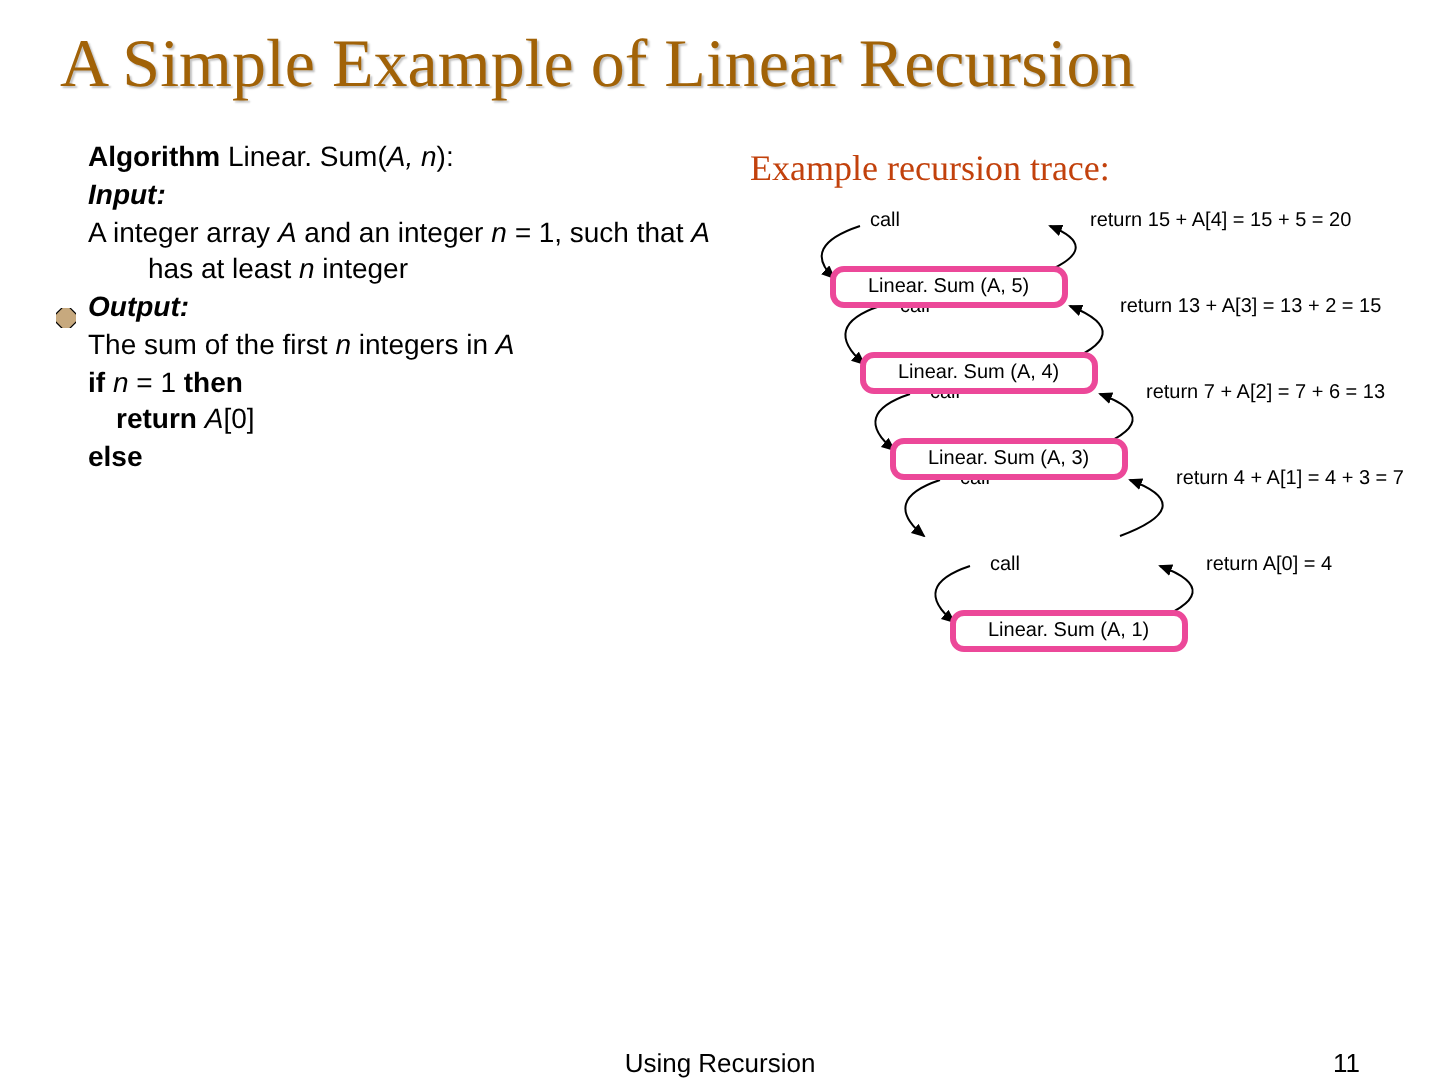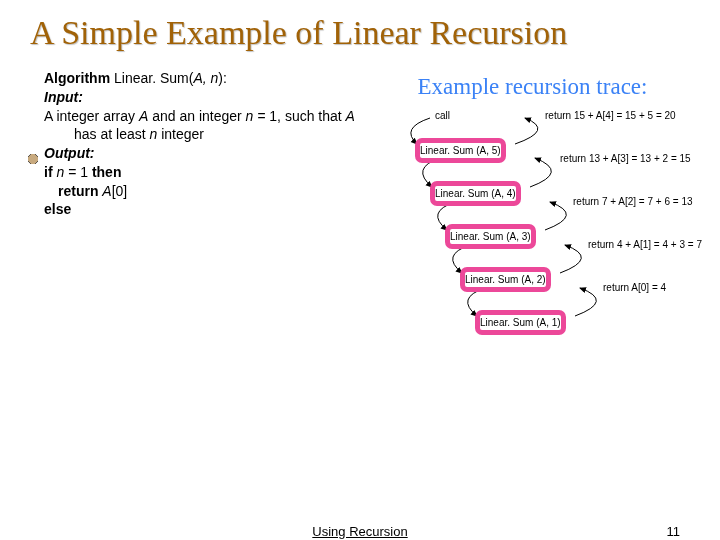--- a/index.html
+++ b/index.html
@@ -46,40 +46,39 @@
   .col-left .bi { font-weight: bold; font-style: italic; margin-top: 28px; }
   .ind2 { margin-left: 28px; }
   .col-left .sub { padding-left: 30px; text-indent: -30px; margin-left: 14px; }
 
   .col-right {
     flex: 1;
     position: relative;
   }
   .trace-title {
     font-family: "Times New Roman", Times, serif;
-    font-size: 23px;
-    color: #3b82f6;
+    font-size: 18px;
+    color: #c2410c;
     margin-top: 4px;
     margin-bottom: 10px;
-    text-align: center;
   }
   .trace {
     position: relative;
     height: 260px;
     font-family: Arial, sans-serif;
     font-size: 10px;
     color: #000;
     text-decoration: underline;
   }
   .box {
     position: absolute;
-    border: 5px solid #ec4899;
+    border: 3px solid #ec4899;
     border-radius: 7px;
     background: #fff;
-    padding: 2px 0;
+    padding: 2px 16px;
     font-size: 10px;
     white-space: nowrap;
   }
   .lbl {
     position: absolute;
     font-size: 10px;
     white-space: nowrap;
   }
   svg.arrows {
     position: absolute;
@@ -93,21 +92,20 @@
     left: 0;
     width: 100%;
     font-family: Arial, sans-serif;
     font-size: 13px;
     color: #000;
   }
   .footer-center {
     position: absolute;
     left: 50%;
     transform: translateX(-50%);
-    text-decoration: underline;
   }
   .footer-right {
     position: absolute;
     right: 40px;
   }
 </style>
 </head>
 <body>
 
 <div class="slide">
@@ -125,20 +123,23 @@
       <div class="algline" style="margin-left:14px;">
         <span class="bi">Input:</span>
       </div>
       <div class="algline sub">
         <span> A integer array </span><span class="it">A</span><span> and an integer</span>
         <span class="it">n = </span><span>1, such that </span><span class="it">A</span><span> has at least </span>
         <span class="it">n</span><span> integer</span>
       </div>
       <div class="algline" style="margin-left:14px;">
         <span class="bi">Output:</span>
+      </div>
+      <div class="algline sub">
+        <span> The sum of the first </span><span class="it">n</span><span> integers in </span><span class="it">A</span>
       </div>
       <div class="algline" style="margin-left:14px;">
         <span class="kw">if </span><span class="it">n</span><span> = 1 </span><span class="kw">then</span>
       </div>
       <div class="algline ind2">
         <span class="kw">return </span><span class="it">A</span><span>[0]</span>
       </div>
       <div class="algline" style="margin-left:14px;">
         <span class="kw">else</span>
       </div>
@@ -175,21 +176,20 @@
 
         <div class="lbl" style="left:170px; top:0px;">return 15 + A[4] = 15 + 5 = 20</div>
         <div class="lbl" style="left:185px; top:43px;">return 13 + A[3] = 13 + 2 = 15</div>
         <div class="lbl" style="left:198px; top:86px;">return 7 + A[2] = 7 + 6 = 13</div>
         <div class="lbl" style="left:213px; top:129px;">return 4 + A[1] = 4 + 3 = 7</div>
         <div class="lbl" style="left:228px; top:172px;">return A[0] = 4</div>
 
         <div class="box" style="left:40px; top:28px;">Linear. Sum (A, 5)</div>
         <div class="box" style="left:55px; top:71px;">Linear. Sum (A, 4)</div>
         <div class="box" style="left:70px; top:114px;">Linear. Sum (A, 3)</div>
-        <div class="box" style="left:85px; top:157px;">Linear. Sum (A, 2)</div>
         <div class="box" style="left:100px; top:200px;text-align:center;">Linear. Sum (A, 1)</div>
       </div>
     </div>
   </div>
 </div>
 
 <div class="footer">
   <span class="footer-center">Using Recursion</span>
   <span class="footer-right">11</span>
 </div>

